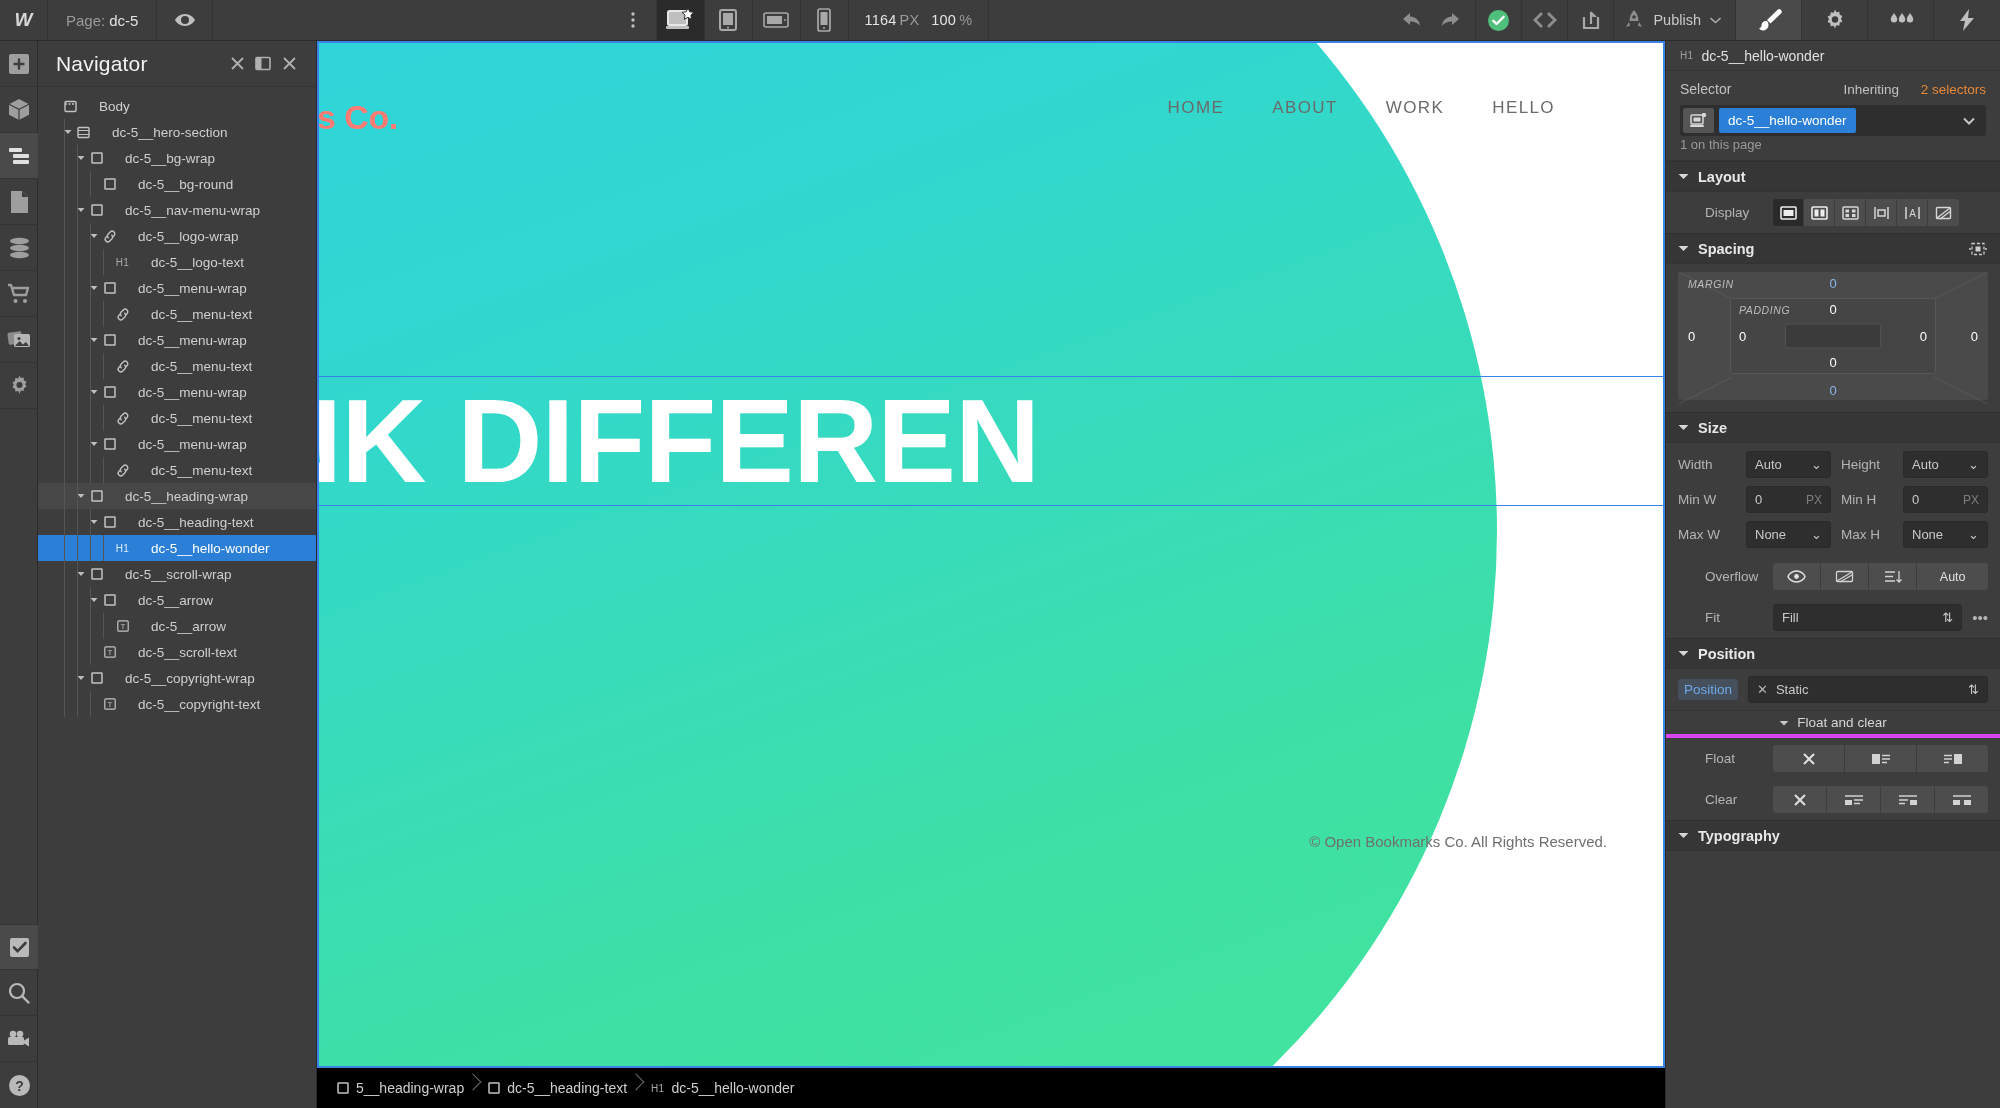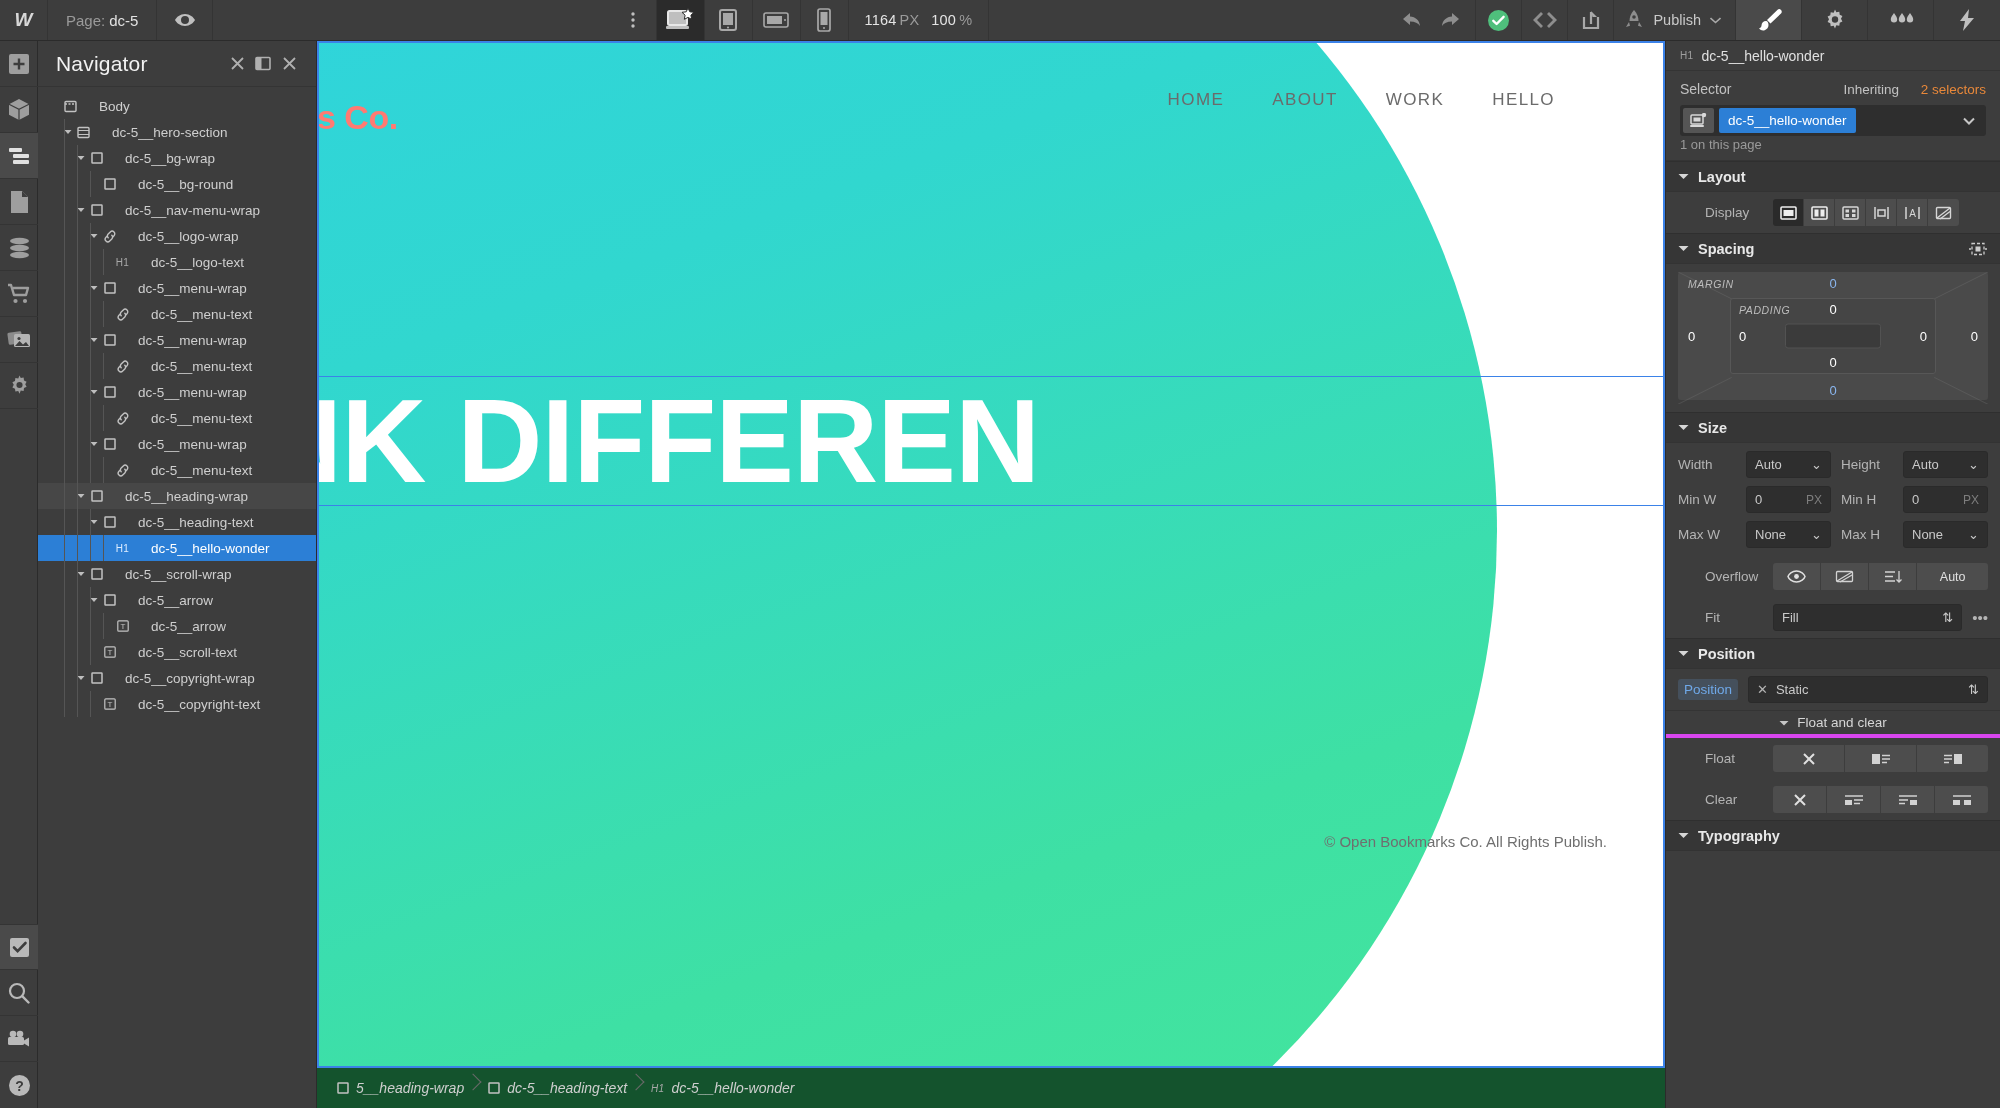--- a/index.html
+++ b/index.html
@@ -87,21 +87,21 @@
   .site {
     position: absolute; left: 0; top: 0; width: 1348px; height: 1027px;
     background: #ffffff; overflow: hidden;
   }
   .bg-round {
     position: absolute; left: -320px; top: -260px;
     width: 1500px; height: 1500px; border-radius: 50%;
     background: linear-gradient(160deg, #2ed2e6 0%, #31d7cf 35%, #3ee0a4 70%, #46e79a 100%);
   }
   .nav-menu {
-    position: absolute; left: 0; top: 24px; width: 1348px; height: 70px;
+    position: absolute; left: 0; top: 32px; width: 1348px; height: 70px;
     display: flex; align-items: center; padding: 0 110px 0 0;
   }
   .logo-text {
     position: absolute; left: 0; top: 57px; color: #ff7a72;
     font-size: 34px; font-weight: bold; letter-spacing: -.5px;
   }
   .menu-links { margin-left: auto; display: flex; align-items: center; gap: 48px; }
   .menu-link { color: #6b6b6b; font-size: 17px; letter-spacing: 1.4px; }
   .heading-wrap {
     position: absolute; left: 0; top: 335px; width: 1348px; height: 130px;
@@ -115,21 +115,21 @@
   .copyright {
     position: absolute; right: 58px; bottom: 218px;
     color: #6f6f6f; font-size: 15px;
   }
   .canvas-outline {
     position: absolute; left: 0; top: 0; width: 1348px; height: 1027px;
     border: 2px solid #3b82e8; pointer-events: none;
   }
   .breadcrumb {
     position: absolute; left: 0; bottom: 0; width: 1348px; height: 40px;
-    background: #14532d; display: flex; align-items: center; padding-left: 10px; font-style: italic;
+    background: #000000; display: flex; align-items: center; padding-left: 10px;
   }
   .bc-item {
     display: flex; align-items: center; gap: 7px; padding: 0 14px 0 10px;
     color: #cfcfcf; font-size: 14px; height: 40px; position: relative;
   }
   .bc-item:after {
     content: ""; position: absolute; right: -1px; top: 8px;
     width: 11px; height: 11px; border-right: 1px solid #6a6a6a; border-top: 1px solid #6a6a6a;
     transform: rotate(45deg);
   }
@@ -888,21 +888,21 @@
         <div class="menu-links" id="menu-links">
             <div class="menu-link">HOME</div>
             <div class="menu-link">ABOUT</div>
             <div class="menu-link">WORK</div>
             <div class="menu-link">HELLO</div>
           </div>
       </div>
       <div class="heading-wrap">
         <div class="heading-text">NK DIFFEREN</div>
       </div>
-      <div class="copyright">© Open Bookmarks Co. All Rights Publish.</div>
+      <div class="copyright">© Open Bookmarks Co. All Rights Reserved.</div>
     </div>
     <div class="canvas-outline"></div>
     <div class="breadcrumb" id="breadcrumb">
         <div class="bc-item">
           <span>
             <svg width="12" height="12" viewBox="0 0 12 12">
               <rect x="1" y="1" width="10" height="10" rx="0.5" fill="none" stroke="#c2c2c2" stroke-width="1.5"></rect>
             </svg>
           </span>
           <span>5__heading-wrap</span>

